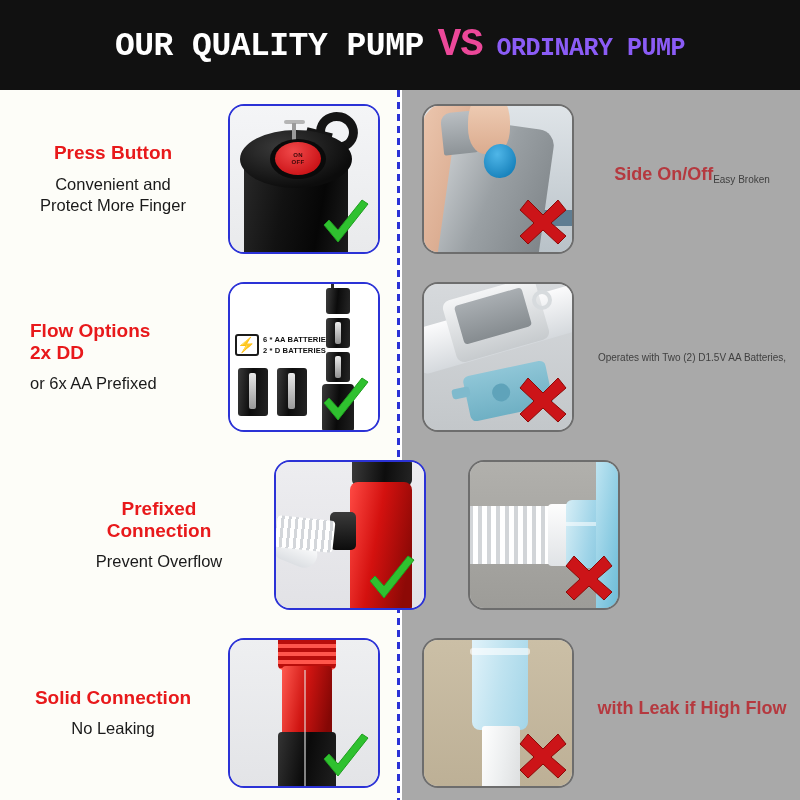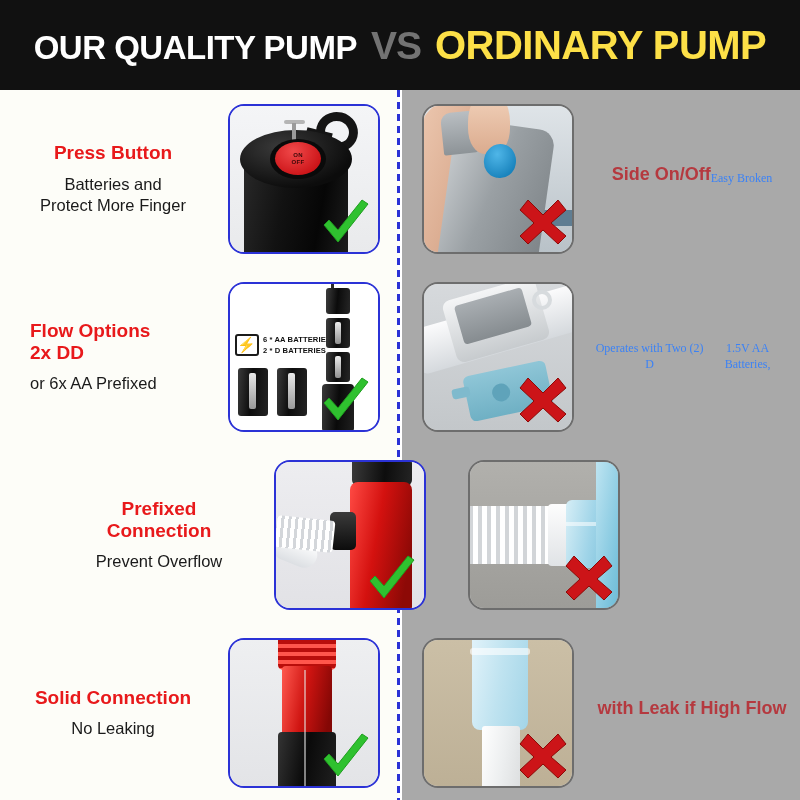--- a/index.html
+++ b/index.html
@@ -10,31 +10,31 @@
     overflow: hidden;
   }
   #page { position: relative; width: 800px; height: 800px; }
 
   
   .header {
     position: absolute; left: 0; top: 0; width: 800px; height: 90px;
     background: #111111;
     display: flex; align-items: center; justify-content: center;
   }
-  .header-inner { display: flex; align-items: baseline; gap: 14px; }
+  .header-inner { display: flex; align-items: baseline; gap: 14px; font-family: Liberation Mono, monospace; }
   .title-left {
     color: #ffffff; font-size: 33px; font-weight: bold;
     letter-spacing: -0.5px; white-space: nowrap;
   }
   .title-vs {
-    color: #737373; font-size: 39px; font-weight: bold;
+    color: #ec4899; font-size: 39px; font-weight: bold;
     letter-spacing: -1px;
   }
   .title-right {
-    color: #fde047; font-size: 40px; font-weight: bold;
+    color: #8b5cf6; font-size: 25px; font-weight: bold;
     letter-spacing: -0.5px; white-space: nowrap;
   }
 
   
   .body-area { position: absolute; left: 0; top: 90px; width: 800px; height: 710px; }
   .half-left {
     position: absolute; left: 0; top: 0; width: 398px; height: 710px;
     background: #fdfdf8;
   }
   .half-right {
@@ -67,21 +67,21 @@
   }
   .head-left {
     color: #e8191b; font-weight: bold; font-size: 19px;
     line-height: 1.18; margin-bottom: 9px;
   }
   .sub-left { color: #1a1a1a; font-size: 16.5px; line-height: 1.28; }
   .head-right {
     color: #b5393f; font-weight: bold; font-size: 18px;
     line-height: 1.18; margin-bottom: 9px;
   }
-  .sub-right { color: #3b82f6; font-size: 12px; line-height: 1.3; font-family: Liberation Serif, serif; }
+  .sub-right { color: #404040; font-size: 10px; line-height: 1.3; }
   .align-start { align-items: flex-start; text-align: left; padding-left: 22px; }
   .nogap { margin-bottom: 0; }
 
   
   .card-left {
     position: absolute; left: 228px; top: 14px; width: 152px; height: 150px;
     border: 2px solid #2b32d6; border-radius: 16px;
     background: #ffffff; overflow: hidden;
   }
   .card-right {
@@ -380,21 +380,21 @@
   </div>
 
   <div class="body-area">
     <div class="half-left"></div>
     <div class="half-right"></div>
     <div class="divider"></div>
 
     <div class="row row-1">
       <div class="text-left">
         <div class="head-left">Press Button</div>
-        <div class="sub-left">Batteries and</div>
+        <div class="sub-left">Convenient and</div>
         <div class="sub-left">Protect More Finger</div>
       </div>
 
       <div class="card-left">
         <div class="photo p1l">
           <div class="loop"></div>
           <div class="neck"></div>
           <div class="body"></div>
           <div class="cap"></div>
           <div class="pin-top"></div>

